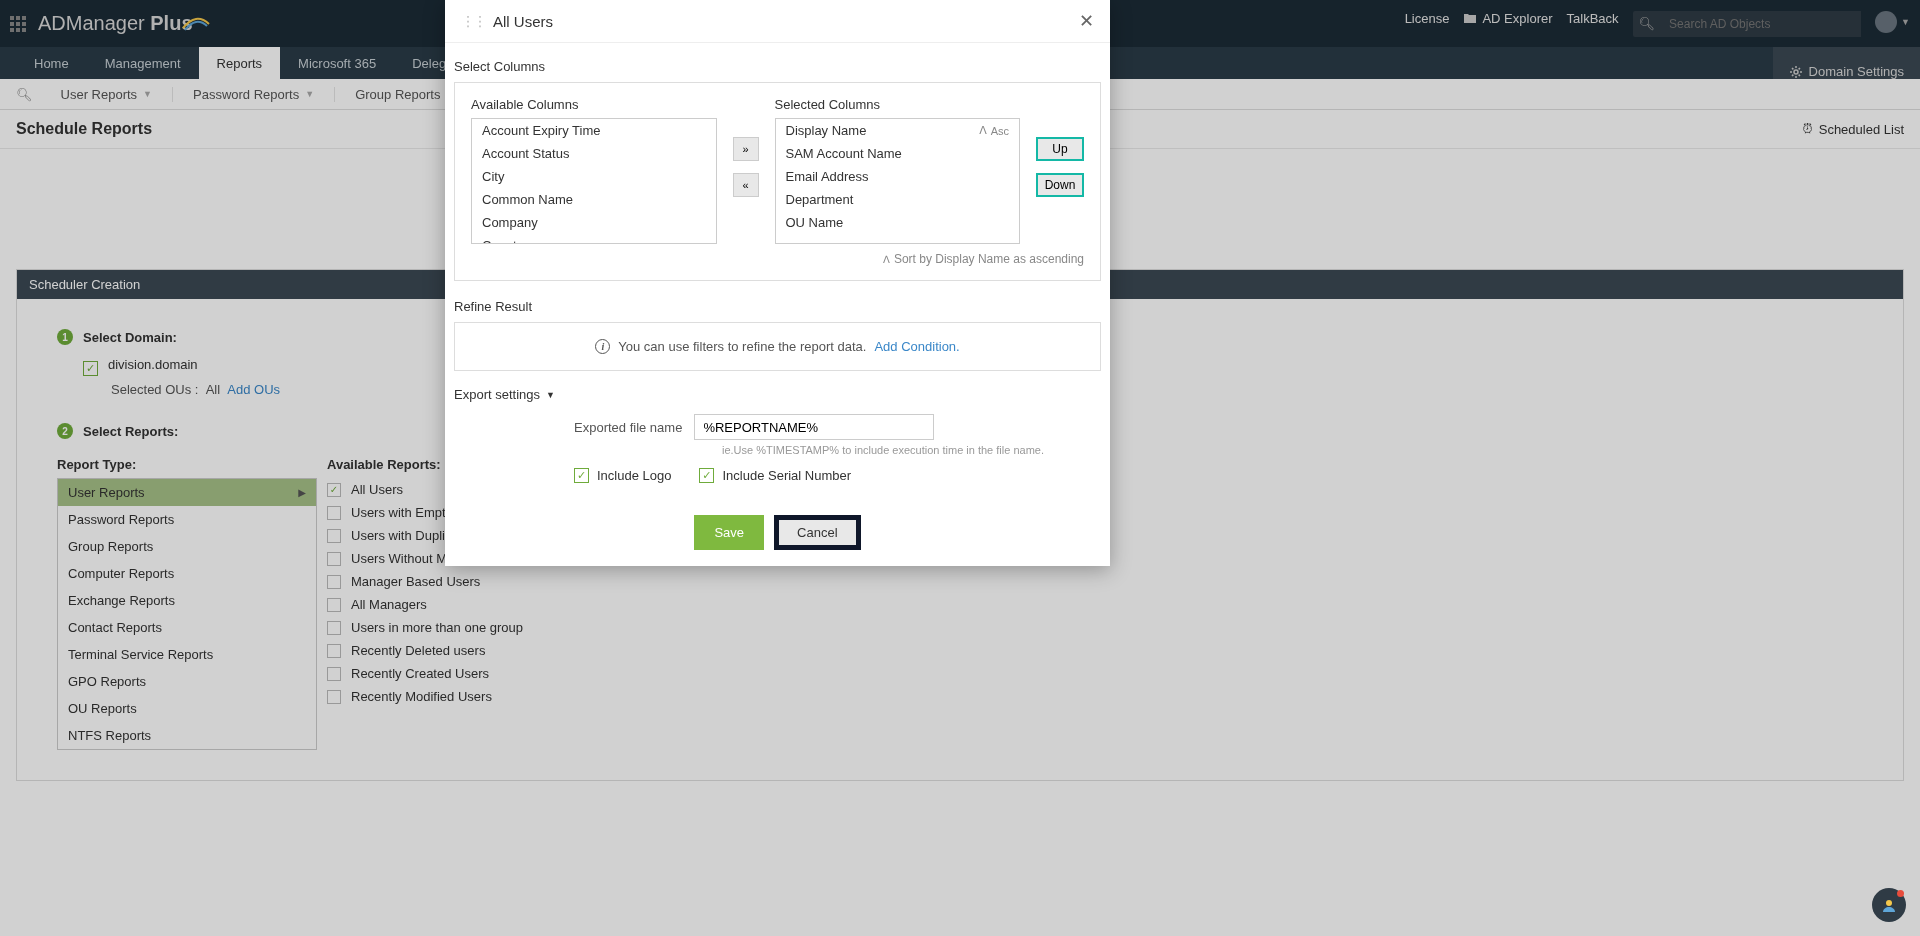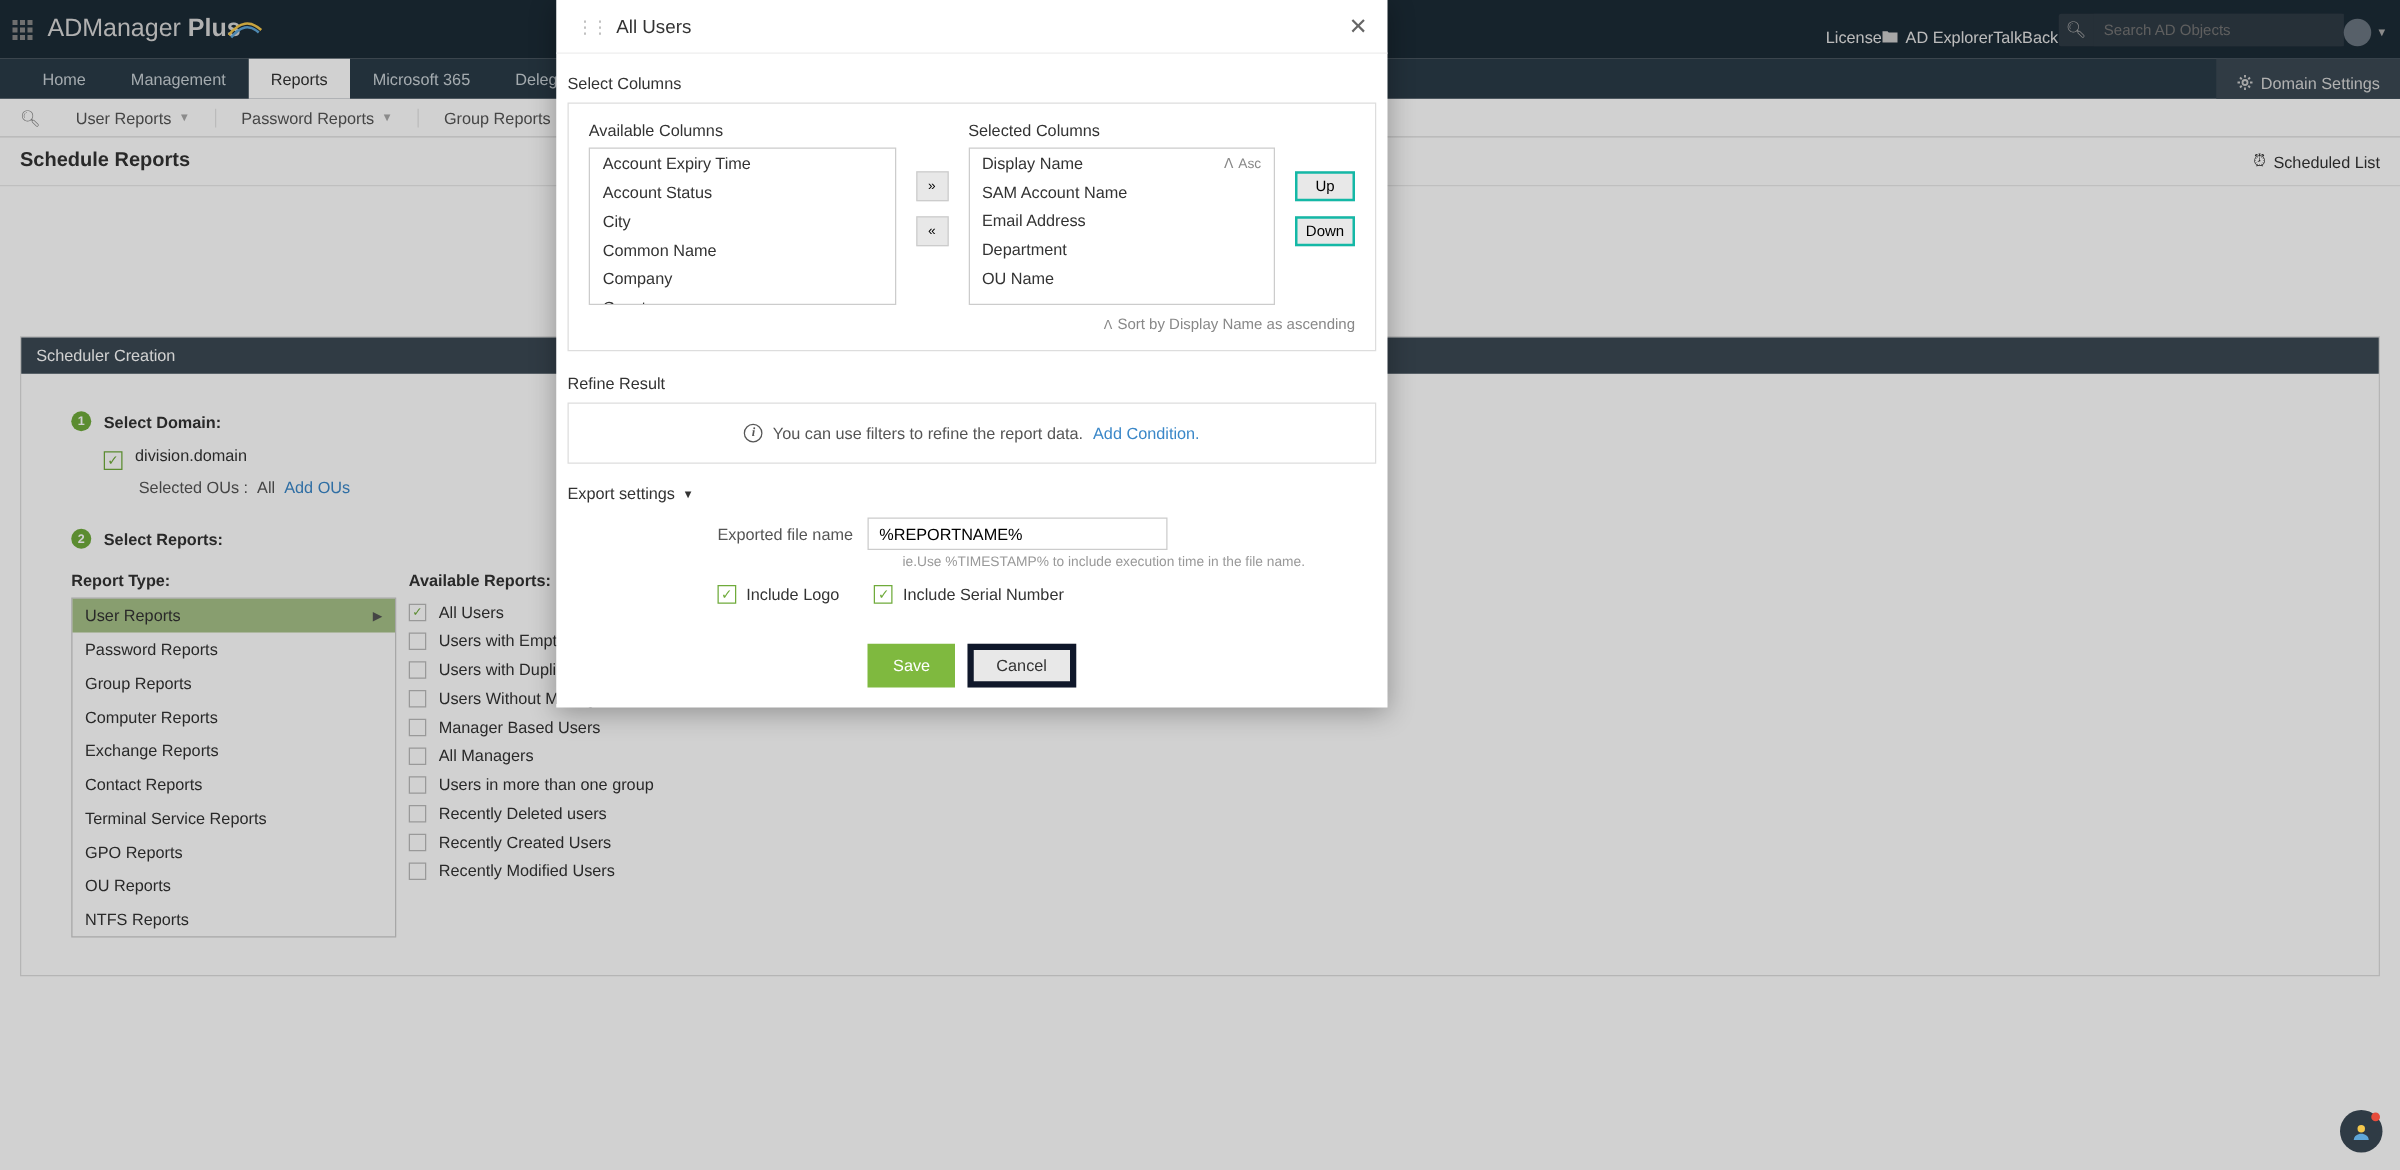--- a/index.html
+++ b/index.html
@@ -3,30 +3,30 @@
 <meta charset="utf-8">
 <style>
 *{box-sizing:border-box;margin:0;padding:0;font-family:"Segoe UI",Arial,sans-serif}
 body{background:#fff;font-size:13px;color:#333;position:relative;width:1920px;height:936px;overflow:hidden}
 .topbar{background:#1c2b36;height:47px;display:flex;align-items:center;padding:0 10px;color:#fff}
 .app-grid{display:grid;grid-template-columns:repeat(3,4px);grid-template-rows:repeat(3,4px);gap:2px;margin-right:12px}
 .app-grid span{background:#888;width:4px;height:4px}
 .brand{font-size:20px;font-weight:400;color:#d8d8d8;position:relative}
 .brand b{font-weight:600}
 .brand-swoosh{position:absolute;right:-18px;top:-2px;width:30px;height:30px}
-.top-right{margin-left:auto;display:flex;align-items:flex-end;font-size:13px;color:#e5e5e5}
+.top-right{margin-left:auto;display:flex;align-items:flex-start;gap:14px;font-size:13px;color:#e5e5e5}
 .top-right .link{cursor:pointer}
 .search-box{background:#2f3b45;border:none;height:26px;width:200px;padding:0 8px;color:#ddd;font-size:12px}
 .search-wrap{display:flex;align-items:center;background:#2f3b45;border-radius:2px}
 .search-wrap .sicon{padding:0 6px;color:#aaa}
 .user-ico{width:22px;height:22px;border-radius:50%;background:#6b7680;display:inline-block}
 .tabbar{background:#2a3b47;height:32px;display:flex;align-items:stretch;padding-left:16px}
 .tabbar .tab{padding:0 18px;display:flex;align-items:center;color:#c9d1d6;font-size:13px;cursor:pointer}
 .tabbar .tab.active{background:#fff;color:#333}
-.domain-settings{margin-left:auto;background:#3b4954;padding:12px 16px;display:flex;align-items:flex-start;gap:6px;color:#d8d8d8;cursor:pointer}
+.domain-settings{margin-left:auto;background:#3b4954;padding:0 16px;display:flex;align-items:flex-end;gap:6px;color:#d8d8d8;cursor:pointer}
 .subnav{height:31px;border-bottom:1px solid #ddd;display:flex;align-items:center;padding-left:8px;font-size:13px;color:#555}
 .subnav .srch{padding:0 8px;color:#888}
 .subnav .snav{padding:0 20px;border-right:1px solid #e5e5e5;display:flex;align-items:center;gap:6px;cursor:pointer}
 .subnav .caret{font-size:9px;color:#aaa}
 .page-head{padding:10px 16px;border-bottom:1px solid #e9e9e9;display:flex;align-items:center}
 .page-head h1{font-size:16px;font-weight:600;color:#333}
 .page-head .right{margin-left:auto;display:flex;align-items:center;gap:6px;color:#333;font-size:13px}
 .content{padding:120px 16px 16px}
 .panel{border:1px solid #ddd}
 .panel-head{background:#3b4954;color:#fff;padding:7px 12px;font-size:13px}

